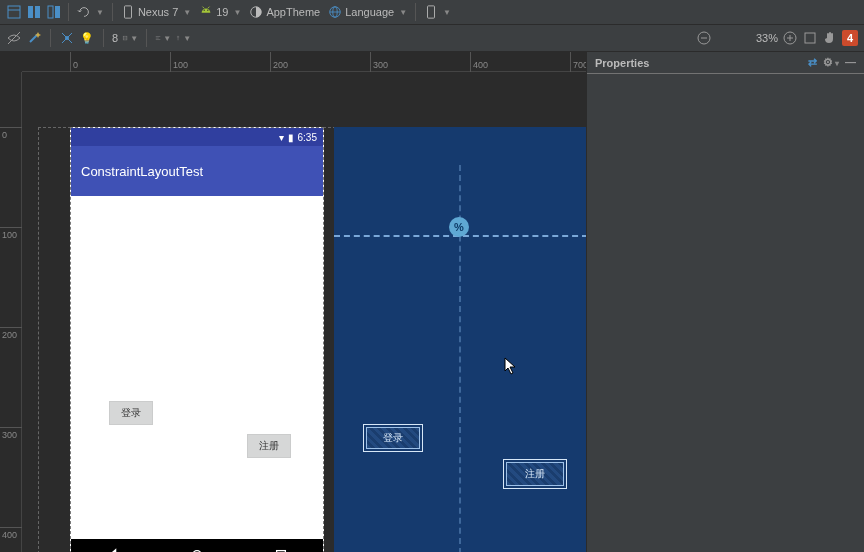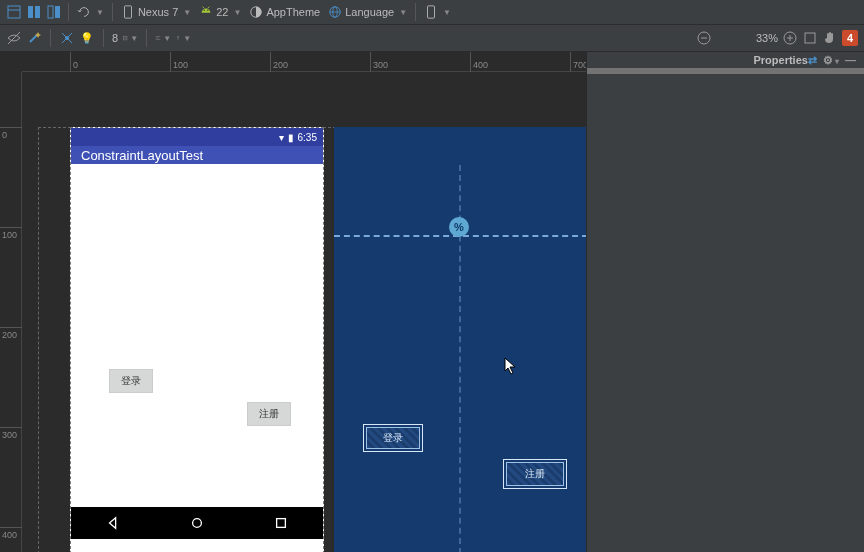--- a/index.html
+++ b/index.html
@@ -58,25 +58,25 @@
   }
   .prop-panel {
     flex:1;
     background:#3c3f41;
     border-left:1px solid #2b2b2b;
   }
   .prop-title {
     height:22px;
     display:flex;
     align-items:center;
-    justify-content:flex-end;
+    justify-content:space-between;
     padding:0 8px;
     font-weight:bold;
     color:#bbb;
-    border-bottom:6px solid #737373;
+    border-bottom:1px solid #737373;
   }
   .prop-actions { display:flex; gap:6px; color:#4a8fc7;}
   .ruler-h {
     position:absolute; top:0; left:22px; right:0; height:20px;
     background:#2b2b2b;
     border-bottom:1px solid #444;
   }
   .ruler-v {
     position:absolute; top:20px; left:0; width:22px; bottom:0;
     background:#2b2b2b;
@@ -102,21 +102,21 @@
     left:16px; top:55px; width:318px; height:427px;
     border:1px dashed #666;
     pointer-events:none;
   }
   .status-bar {
     height:18px; background:#303f9f; color:#fff;
     display:flex; justify-content:flex-end; align-items:center;
     font-size:10px; padding:0 6px; gap:4px;
   }
   .app-bar {
-    height:18px; background:#3f51b5; color:#fff;
+    height:50px; background:#3f51b5; color:#fff;
     display:flex; align-items:center; padding:0 10px;
     font-size:13px; font-weight:500;
   }
   .content-area {
     position:relative; height:343px; background:#fff;
   }
   .btn-gray {
     position:absolute; background:#d6d7d7; color:#333;
     font-size:10px; padding:5px 12px; border:none;
     box-shadow: inset 0 0 0 1px rgba(0,0,0,0.05);
@@ -200,21 +200,21 @@
   <div class="tb-label">
     <span class="android-head">
       <svg viewBox="0 0 16 16">
           <path d="M3 10 a5 5 0 0 1 10 0 z" fill="#a4c639"></path>
           <circle cx="6" cy="7" r="0.8" fill="#2b2b2b"></circle>
           <circle cx="10" cy="7" r="0.8" fill="#2b2b2b"></circle>
           <line x1="4" y1="3" x2="6" y2="5" stroke="#a4c639"></line>
           <line x1="12" y1="3" x2="10" y2="5" stroke="#a4c639"></line>
         </svg>
     </span>
-    <span>22</span>
+    <span>19</span>
     <span class="chev">▼</span>
   </div>
   <div class="tb-label">
     <svg viewBox="0 0 16 16">
         <circle cx="8" cy="8" r="6" fill="none" stroke="#bbb"></circle>
         <path d="M8 2 a6 6 0 0 1 0 12 z" fill="#bbb"></path>
       </svg>
     <span>AppTheme</span>
   </div>
   <div class="tb-label">

